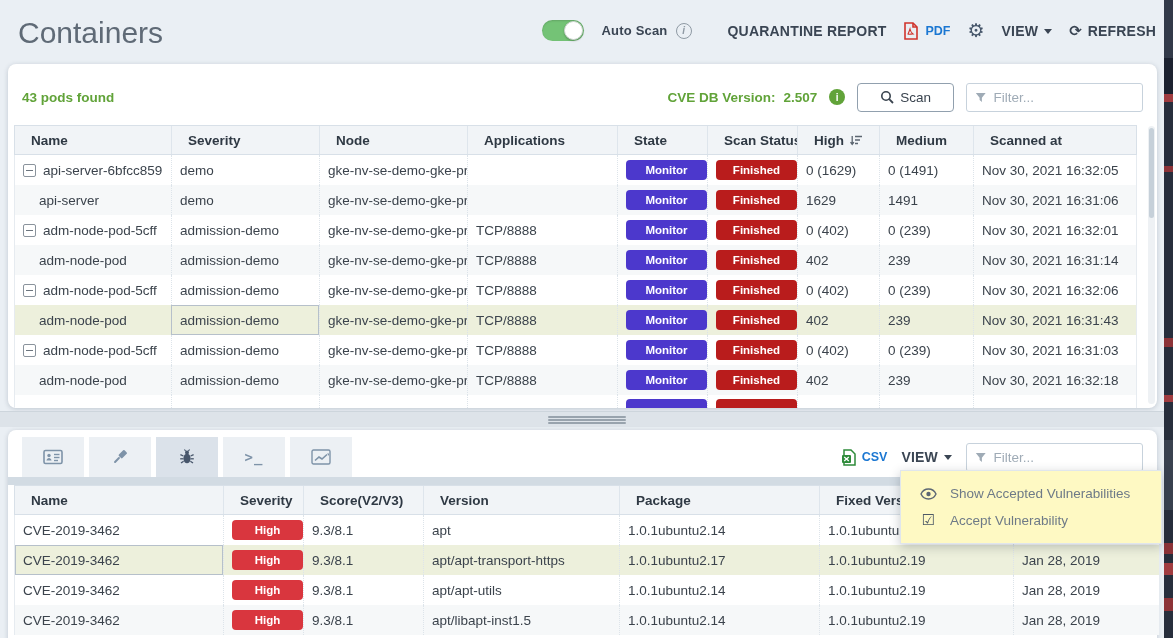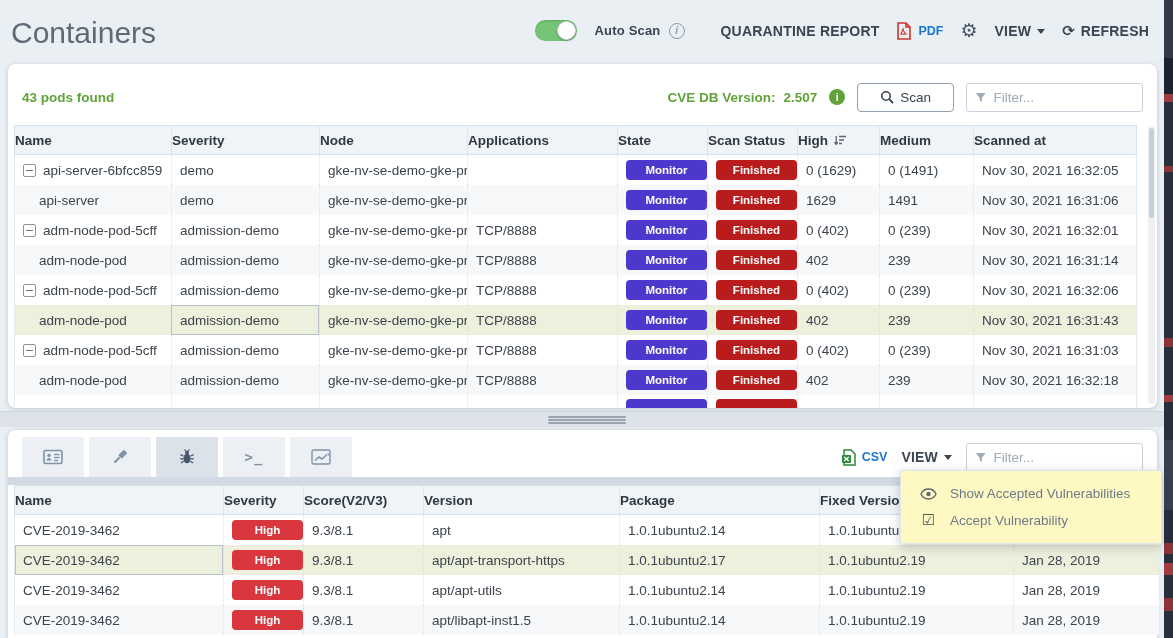--- a/index.html
+++ b/index.html
@@ -1,21 +1,21 @@
 <!DOCTYPE html>
 <html><head>
 <meta charset="utf-8">
 <style>
   * { margin:0; padding:0; box-sizing:border-box; }
   html,body { width:1173px; height:638px; overflow:hidden; }
   body { font-family:"Liberation Sans","DejaVu Sans",sans-serif; background:#eaeff4; }
   .screen { position:relative; width:1173px; height:638px; overflow:hidden; }
 
   
-  .topbar { position:absolute; left:1px; top:0; width:1164px; height:62px; }
+  .topbar { position:absolute; left:8px; top:0; width:1164px; height:62px; }
   .page-title { position:absolute; left:10px; top:16px; font-size:30px; font-weight:400; color:#5f6a76; }
   .top-actions { position:absolute; right:16px; top:20px; display:flex; align-items:center; gap:17px; }
   .tb-label { font-size:14px; font-weight:bold; color:#3a4553; letter-spacing:.2px; white-space:nowrap; }
   .toggle { position:relative; width:42px; height:21px; border-radius:11px; background:#74c376; box-shadow:inset 0 1px 2px rgba(0,0,0,.15); cursor:pointer; }
   .toggle .knob { position:absolute; right:1px; top:1px; width:19px; height:19px; border-radius:50%; background:#fff; border:1px solid #cfd6d2; box-shadow:0 1px 2px rgba(0,0,0,.25); }
   .info-o { width:16px; height:16px; border-radius:50%; border:1.5px solid #8f9aa4; color:#8f9aa4; font-size:10px; font-weight:bold; display:flex; align-items:center; justify-content:center; font-style:italic; }
   .pdf-group,.view-group,.refresh-group,.csv-group { display:flex; align-items:center; gap:6px; cursor:pointer; }
   .blue-label { font-size:12.5px; font-weight:bold; color:#1b77d2; }
   .gear { font-size:19px; color:#46566a; line-height:1; cursor:pointer; font-family:"DejaVu Sans",sans-serif; }
   .refresh-glyph { font-size:15px; font-weight:bold; color:#3a4553; font-family:"DejaVu Sans",sans-serif; }
@@ -36,21 +36,21 @@
   .filter-box input { border:none; outline:none; width:100%; font-size:13.5px; color:#4a5560; font-family:inherit; background:transparent; }
   .filter-box input::placeholder { color:#9fabb6; }
 
   
   .tbl { position:absolute; font-size:13.5px; color:#3b434c; }
   .pods-tbl { left:6px; top:61px; width:1123px; }
   .grid-pods { display:grid; grid-template-columns:156px 148px 148px 150px 90px 90px 82px 94px 1fr; }
   .vuln-tbl { left:6px; top:55px; width:1146px; }
   .grid-vuln { display:grid; grid-template-columns:208px 80px 120px 196px 200px 194px 1fr; }
   .thead { height:30px; background:#f1f4f7; border:1px solid #d8e0e8; font-weight:bold; color:#2f3944; align-items:center; }
-  .thead > div { padding-left:0; height:100%; display:flex; align-items:center; gap:6px; border-left:1px solid #dee5ec; overflow:hidden; white-space:nowrap; cursor:pointer; }
+  .thead > div { padding-left:16px; height:100%; display:flex; align-items:center; gap:6px; border-left:1px solid #dee5ec; overflow:hidden; white-space:nowrap; cursor:pointer; }
   .thead > div:first-child { border-left:none; }
   .trow { height:30px; align-items:center; background:#fff; border-left:1px solid #e6ebf0; border-right:1px solid #e6ebf0; cursor:pointer; }
   .trow.alt { background:#f6f8f9; }
   .trow.selected { background:#edf0dc; }
   .trow > div { padding-left:8px; height:100%; display:flex; align-items:center; border-left:1px dotted #dde4ea; overflow:hidden; white-space:nowrap; }
   .trow > div:first-child { border-left:none; }
   .cell-focus { outline:1px solid #b6c0ca; outline-offset:-1px; }
   .name-child { padding-left:24px !important; }
   .expand-box { flex:0 0 auto; width:13px; height:13px; border:1px solid #8a939c; border-radius:2px; margin-right:7px; position:relative; }
   .expand-box::after { content:""; position:absolute; left:2px; right:2px; top:5px; height:1.5px; background:#6c757e; }

